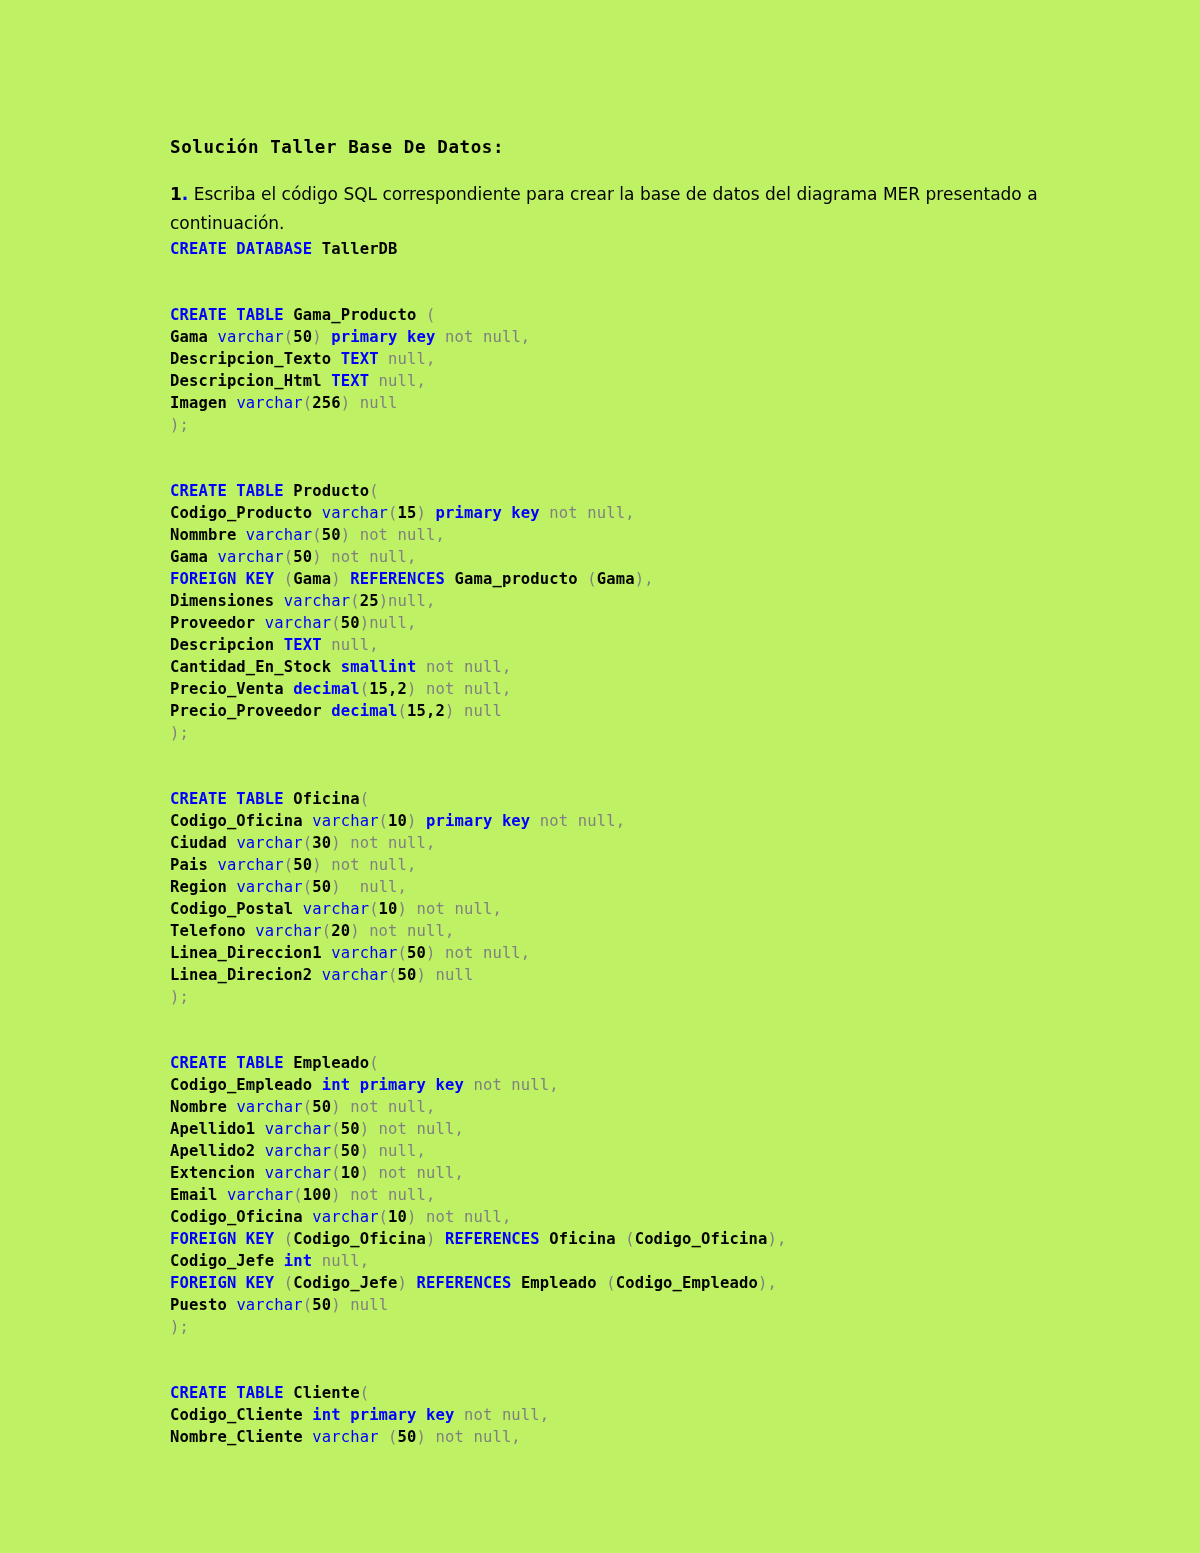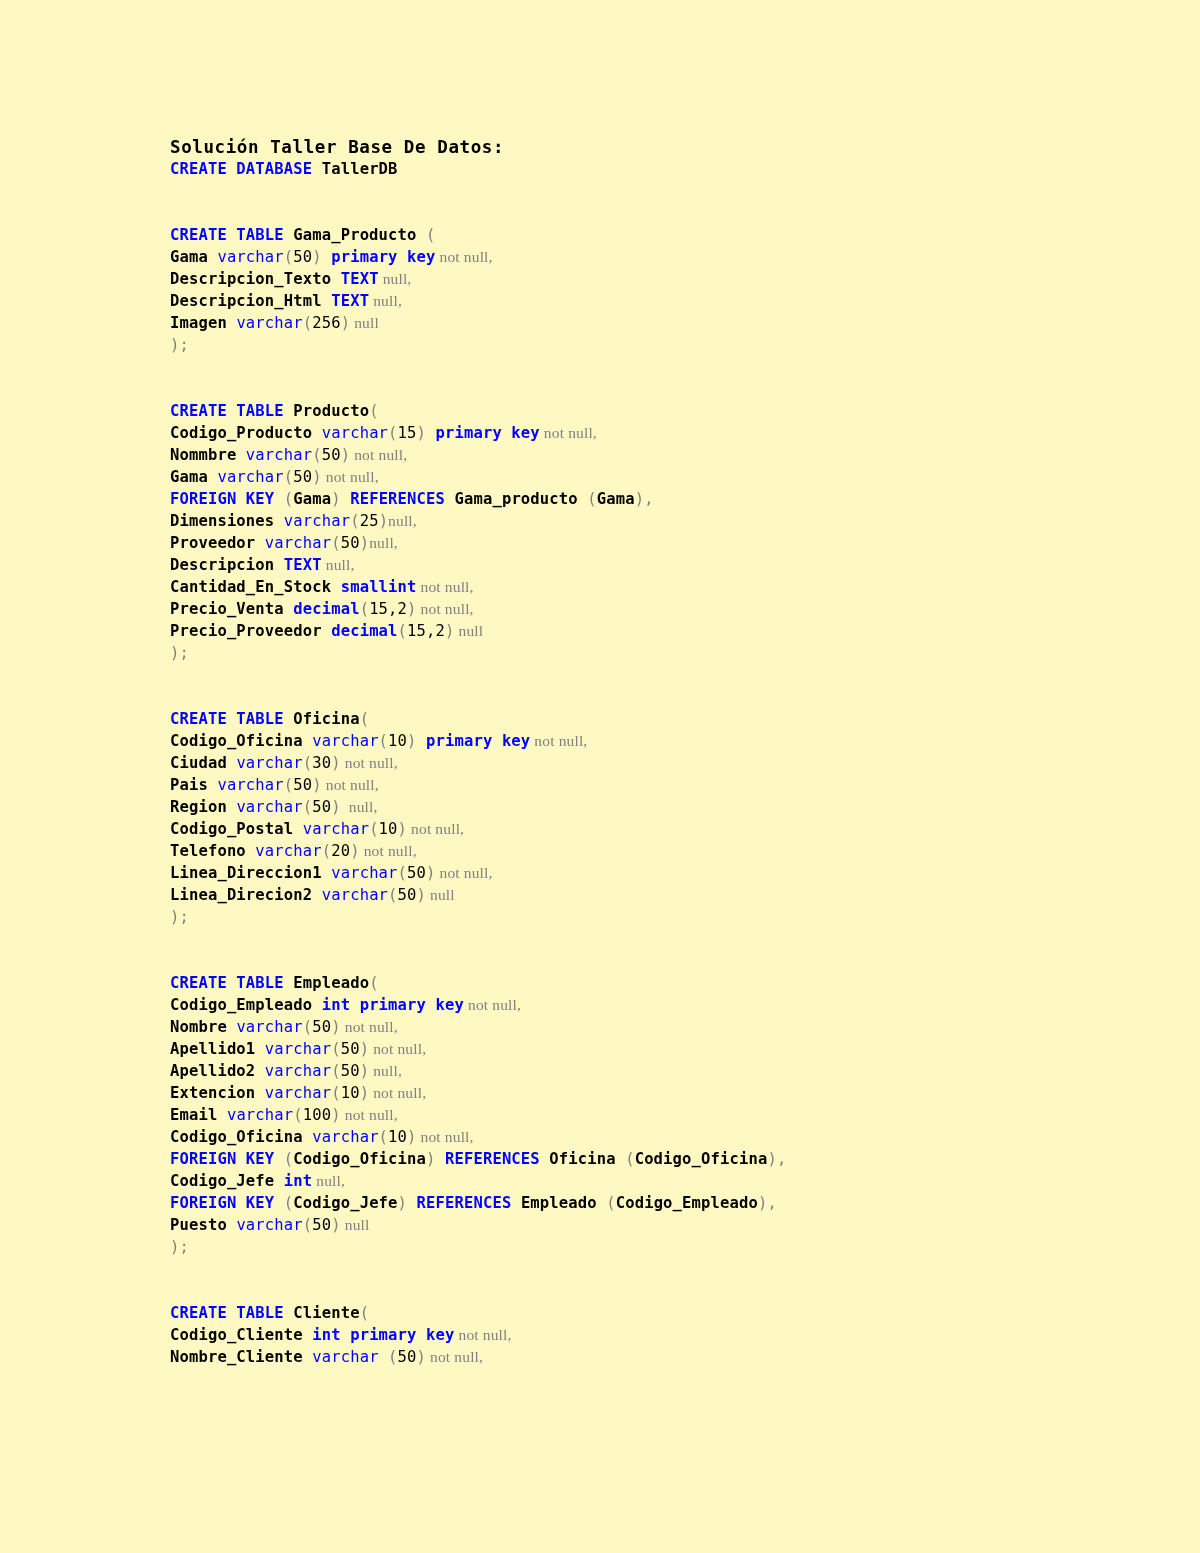--- a/index.html
+++ b/index.html
@@ -10,21 +10,21 @@
   body {
     width: 1200px;
     height: 1553px;
     font-family: "DejaVu Sans Mono", monospace;
     -webkit-font-smoothing: none;
   }
   .page {
     position: relative;
     width: 1200px;
     height: 1553px;
-    background: #fef9c3;
+    background: #bef264;
     overflow: hidden;
   }
   .content {
     position: absolute;
     left: 170px;
     top: 136px;
     width: 900px;
   }
 
   
@@ -68,29 +68,30 @@
     white-space: pre;
     min-height: 22px;
   }
   .blank {
     height: 22px;
   }
   
   .k   { color: #0000ff; font-weight: bold; margin-top: 17px; }   
   .kt  { color: #0000ff; font-weight: normal; margin-top: 32px; } 
   .id  { color: #000000; font-weight: bold; margin-top: 28px; }   
-  .num { color: #000000; font-weight: normal; }   
-  .n   { color: #808080; font-weight: normal; font-family: Liberation Serif, serif; } 
+  .num { color: #000000; font-weight: bold; }   
+  .n   { color: #808080; font-weight: normal; } 
   .p   { color: #808080; font-weight: normal; } 
 </style>
 </head>
 <body>
 
 <div class="page">
   <div class="content">
 
     <div class="doc-title">Solución Taller Base De Datos:</div>
 
+    <p class="prose"><span class="num">1</span><span class="num-dot">.</span><span> Escriba el código SQL correspondiente para crear la base de datos del diagrama MER presentado a continuación.</span></p>
 
     <div class="code" id="code-root"><div><div class="code-line"><span class="k">CREATE DATABASE </span><span class="id">TallerDB</span></div></div><div class="blank"></div><div class="blank"></div><div><div class="code-line"><span class="k">CREATE TABLE </span><span class="id">Gama_Producto</span><span class="p"> (</span></div><div class="code-line"><span class="id">Gama</span><span class="p"> </span><span class="kt">varchar</span><span class="p">(</span><span class="num">50</span><span class="p">) </span><span class="k">primary key</span><span class="n"> not null,</span></div><div class="code-line"><span class="id">Descripcion_Texto</span><span class="p"> </span><span class="k">TEXT</span><span class="n"> null,</span></div><div class="code-line"><span class="id">Descripcion_Html</span><span class="p"> </span><span class="k">TEXT</span><span class="n"> null,</span></div><div class="code-line"><span class="id">Imagen</span><span class="p"> </span><span class="kt">varchar</span><span class="p">(</span><span class="num">256</span><span class="p">)</span><span class="n"> null</span></div><div class="code-line"><span class="p">);</span></div></div><div class="blank"></div><div class="blank"></div><div><div class="code-line"><span class="k">CREATE TABLE </span><span class="id">Producto</span><span class="p">(</span></div><div class="code-line"><span class="id">Codigo_Producto</span><span class="p"> </span><span class="kt">varchar</span><span class="p">(</span><span class="num">15</span><span class="p">) </span><span class="k">primary key</span><span class="n"> not null,</span></div><div class="code-line"><span class="id">Nommbre</span><span class="p"> </span><span class="kt">varchar</span><span class="p">(</span><span class="num">50</span><span class="p">)</span><span class="n"> not null,</span></div><div class="code-line"><span class="id">Gama</span><span class="p"> </span><span class="kt">varchar</span><span class="p">(</span><span class="num">50</span><span class="p">)</span><span class="n"> not null,</span></div><div class="code-line"><span class="k">FOREIGN KEY</span><span class="p"> (</span><span class="id">Gama</span><span class="p">) </span><span class="k">REFERENCES</span><span class="p"> </span><span class="id">Gama_producto</span><span class="p"> (</span><span class="id">Gama</span><span class="p">),</span></div><div class="code-line"><span class="id">Dimensiones</span><span class="p"> </span><span class="kt">varchar</span><span class="p">(</span><span class="num">25</span><span class="p">)</span><span class="n">null,</span></div><div class="code-line"><span class="id">Proveedor</span><span class="p"> </span><span class="kt">varchar</span><span class="p">(</span><span class="num">50</span><span class="p">)</span><span class="n">null,</span></div><div class="code-line"><span class="id">Descripcion</span><span class="p"> </span><span class="k">TEXT</span><span class="n"> null,</span></div><div class="code-line"><span class="id">Cantidad_En_Stock</span><span class="p"> </span><span class="k">smallint</span><span class="n"> not null,</span></div><div class="code-line"><span class="id">Precio_Venta</span><span class="p"> </span><span class="k">decimal</span><span class="p">(</span><span class="num">15,2</span><span class="p">)</span><span class="n"> not null,</span></div><div class="code-line"><span class="id">Precio_Proveedor</span><span class="p"> </span><span class="k">decimal</span><span class="p">(</span><span class="num">15,2</span><span class="p">)</span><span class="n"> null</span></div><div class="code-line"><span class="p">);</span></div></div><div class="blank"></div><div class="blank"></div><div><div class="code-line"><span class="k">CREATE TABLE </span><span class="id">Oficina</span><span class="p">(</span></div><div class="code-line"><span class="id">Codigo_Oficina</span><span class="p"> </span><span class="kt">varchar</span><span class="p">(</span><span class="num">10</span><span class="p">) </span><span class="k">primary key</span><span class="n"> not null,</span></div><div class="code-line"><span class="id">Ciudad</span><span class="p"> </span><span class="kt">varchar</span><span class="p">(</span><span class="num">30</span><span class="p">)</span><span class="n"> not null,</span></div><div class="code-line"><span class="id">Pais</span><span class="p"> </span><span class="kt">varchar</span><span class="p">(</span><span class="num">50</span><span class="p">)</span><span class="n"> not null,</span></div><div class="code-line"><span class="id">Region</span><span class="p"> </span><span class="kt">varchar</span><span class="p">(</span><span class="num">50</span><span class="p">)</span><span class="n">  null,</span></div><div class="code-line"><span class="id">Codigo_Postal</span><span class="p"> </span><span class="kt">varchar</span><span class="p">(</span><span class="num">10</span><span class="p">)</span><span class="n"> not null,</span></div><div class="code-line"><span class="id">Telefono</span><span class="p"> </span><span class="kt">varchar</span><span class="p">(</span><span class="num">20</span><span class="p">)</span><span class="n"> not null,</span></div><div class="code-line"><span class="id">Linea_Direccion1</span><span class="p"> </span><span class="kt">varchar</span><span class="p">(</span><span class="num">50</span><span class="p">)</span><span class="n"> not null,</span></div><div class="code-line"><span class="id">Linea_Direcion2</span><span class="p"> </span><span class="kt">varchar</span><span class="p">(</span><span class="num">50</span><span class="p">)</span><span class="n"> null</span></div><div class="code-line"><span class="p">);</span></div></div><div class="blank"></div><div class="blank"></div><div><div class="code-line"><span class="k">CREATE TABLE </span><span class="id">Empleado</span><span class="p">(</span></div><div class="code-line"><span class="id">Codigo_Empleado</span><span class="p"> </span><span class="k">int primary key</span><span class="n"> not null,</span></div><div class="code-line"><span class="id">Nombre</span><span class="p"> </span><span class="kt">varchar</span><span class="p">(</span><span class="num">50</span><span class="p">)</span><span class="n"> not null,</span></div><div class="code-line"><span class="id">Apellido1</span><span class="p"> </span><span class="kt">varchar</span><span class="p">(</span><span class="num">50</span><span class="p">)</span><span class="n"> not null,</span></div><div class="code-line"><span class="id">Apellido2</span><span class="p"> </span><span class="kt">varchar</span><span class="p">(</span><span class="num">50</span><span class="p">)</span><span class="n"> null,</span></div><div class="code-line"><span class="id">Extencion</span><span class="p"> </span><span class="kt">varchar</span><span class="p">(</span><span class="num">10</span><span class="p">)</span><span class="n"> not null,</span></div><div class="code-line"><span class="id">Email</span><span class="p"> </span><span class="kt">varchar</span><span class="p">(</span><span class="num">100</span><span class="p">)</span><span class="n"> not null,</span></div><div class="code-line"><span class="id">Codigo_Oficina</span><span class="p"> </span><span class="kt">varchar</span><span class="p">(</span><span class="num">10</span><span class="p">)</span><span class="n"> not null,</span></div><div class="code-line"><span class="k">FOREIGN KEY</span><span class="p"> (</span><span class="id">Codigo_Oficina</span><span class="p">) </span><span class="k">REFERENCES</span><span class="p"> </span><span class="id">Oficina</span><span class="p"> (</span><span class="id">Codigo_Oficina</span><span class="p">),</span></div><div class="code-line"><span class="id">Codigo_Jefe</span><span class="p"> </span><span class="k">int</span><span class="n"> null,</span></div><div class="code-line"><span class="k">FOREIGN KEY</span><span class="p"> (</span><span class="id">Codigo_Jefe</span><span class="p">) </span><span class="k">REFERENCES</span><span class="p"> </span><span class="id">Empleado</span><span class="p"> (</span><span class="id">Codigo_Empleado</span><span class="p">),</span></div><div class="code-line"><span class="id">Puesto</span><span class="p"> </span><span class="kt">varchar</span><span class="p">(</span><span class="num">50</span><span class="p">)</span><span class="n"> null</span></div><div class="code-line"><span class="p">);</span></div></div><div class="blank"></div><div class="blank"></div><div><div class="code-line"><span class="k">CREATE TABLE </span><span class="id">Cliente</span><span class="p">(</span></div><div class="code-line"><span class="id">Codigo_Cliente</span><span class="p"> </span><span class="k">int primary key</span><span class="n"> not null,</span></div><div class="code-line"><span class="id">Nombre_Cliente</span><span class="p"> </span><span class="kt">varchar</span><span class="p"> (</span><span class="num">50</span><span class="p">)</span><span class="n"> not null,</span></div></div></div>
 
   </div>
 </div>
 
 </body></html>

